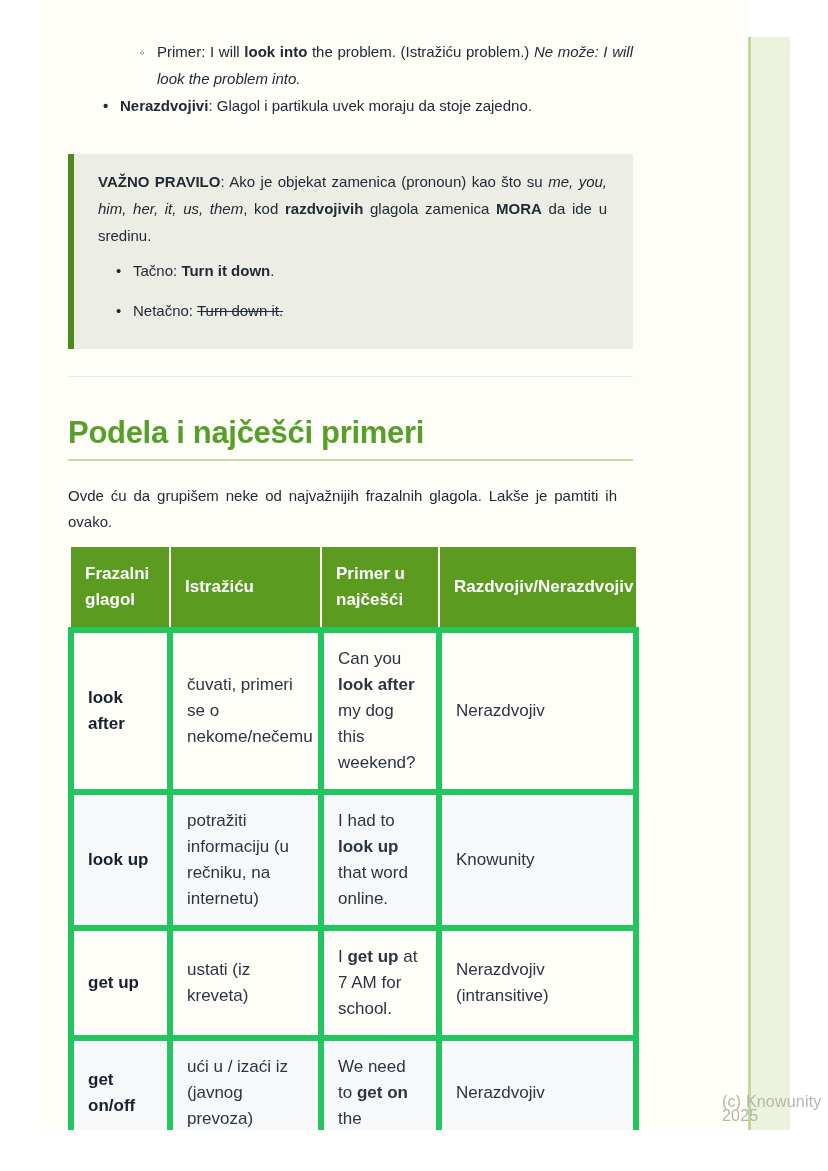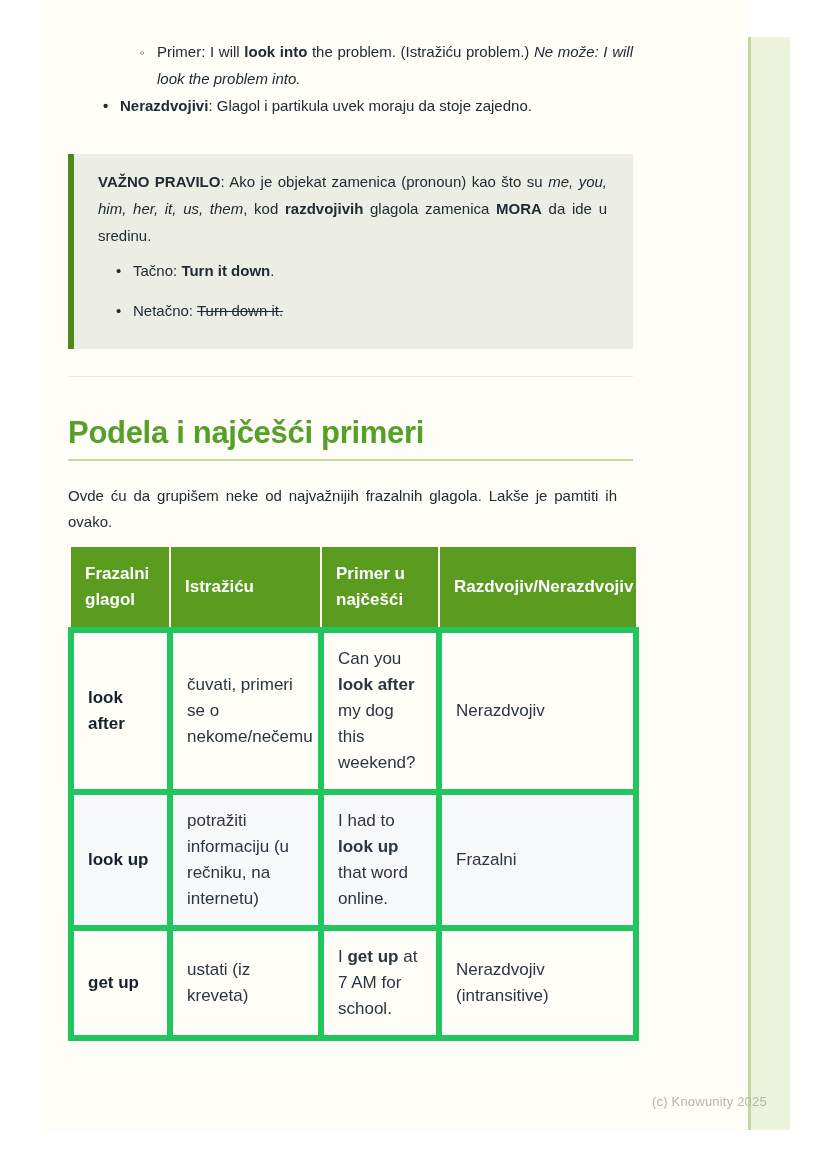--- a/index.html
+++ b/index.html
@@ -104,22 +104,22 @@
   .pv-table td {
     vertical-align: middle;
     padding: 13px 14px;
     border: 6px solid #22c55e;
     color: #2b3542;
   }
   .pv-table tbody tr:nth-child(even) { background: var(--row-alt, #f6f8fa); }
   .pv-table td.c-verb { font-weight: 700; color: #17212e; }
   .watermark {
     position: absolute;
-    left: 652px; top: 1095px;
-    font-size: 13px;
+    left: 722px; top: 1095px;
+    font-size: 16px;
     line-height: 14px;
     color: #b4b5ab;
     z-index: 5;
     letter-spacing: 0.2px;
   }
 </style>
 </head>
 <body>
 
 <div class="canvas">
@@ -179,30 +179,36 @@
     <td class="c-meaning">čuvati, primeri se o nekome/nečemu</td>
     <td class="c-example"><span>Can you </span><span style="font-weight: 700;">look after</span><span> my dog this weekend?</span></td>
     <td class="c-type">Nerazdvojiv</td>
   </tr>
 
 
   <tr>
     <td class="c-verb">look up</td>
     <td class="c-meaning">potražiti informaciju (u rečniku, na internetu)</td>
     <td class="c-example"><span>I had to </span><span style="font-weight: 700;">look up</span><span> that word online.</span></td>
-    <td class="c-type">Frazalni</td>
+    <td class="c-type">Knowunity</td>
   </tr>
 
   <tr>
     <td class="c-verb">get up</td>
     <td class="c-meaning">ustati (iz kreveta)</td>
     <td class="c-example"><span>I </span><span style="font-weight: 700;">get up</span><span> at 7 AM for school.</span></td>
     <td class="c-type">Nerazdvojiv (intransitive)</td>
   </tr>
 
+  <tr>
+    <td class="c-verb">get on/off</td>
+    <td class="c-meaning">ući u / izaći iz (javnog prevoza)</td>
+    <td class="c-example"><span>We need to </span><span style="font-weight: 700;">get on</span><span> the</span></td>
+    <td class="c-type">Nerazdvojiv</td>
+  </tr>
 </tbody>
       </table>
 
     </div>
   </div>
 
   <div class="accent-bar"></div>
 
   <div class="watermark">(c) Knowunity 2025</div>
 

